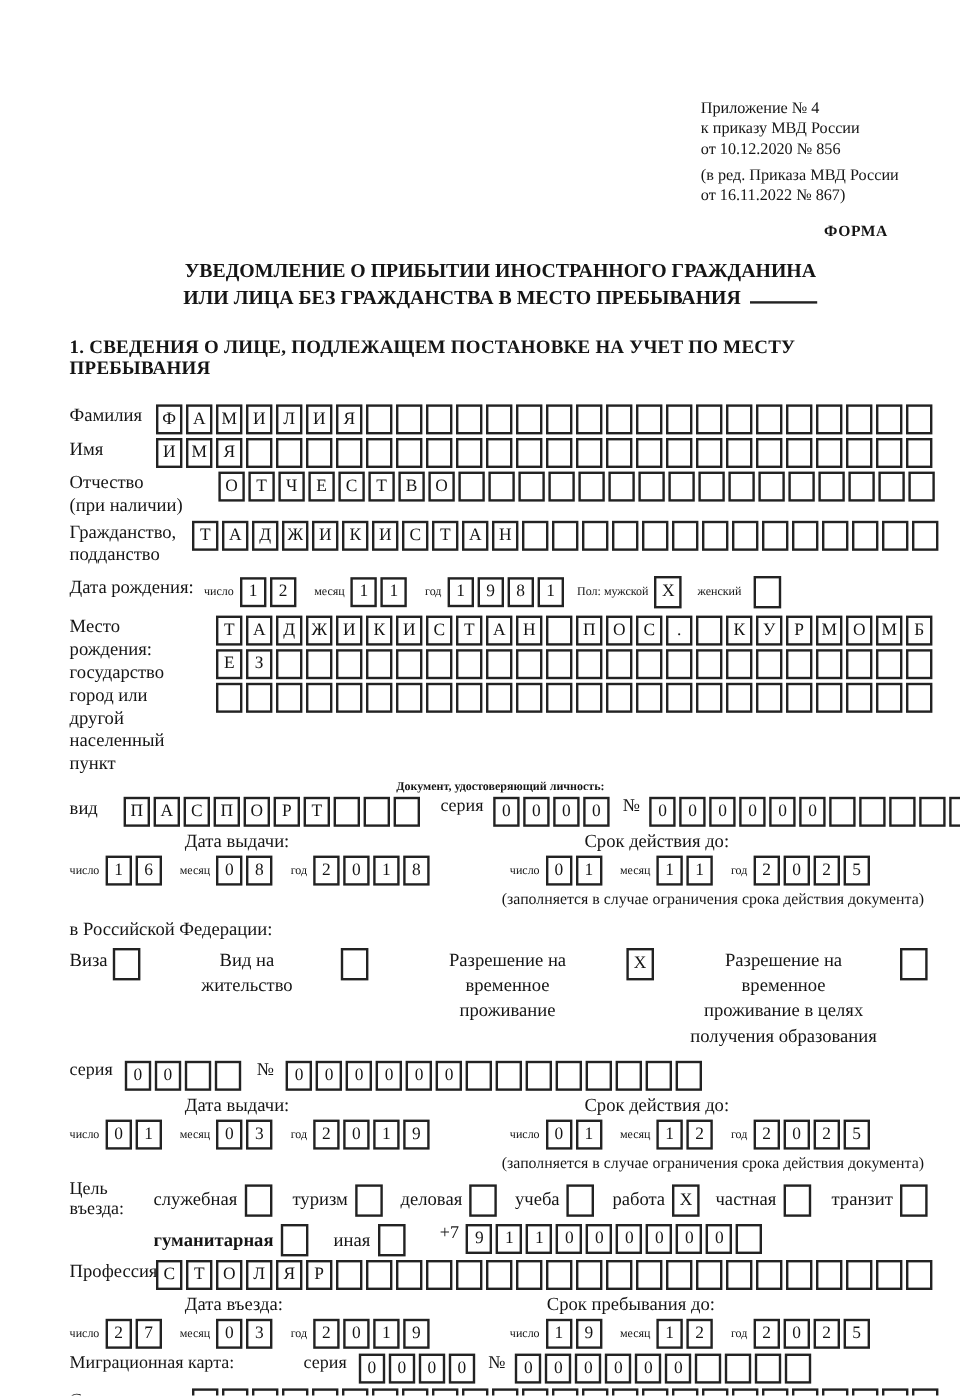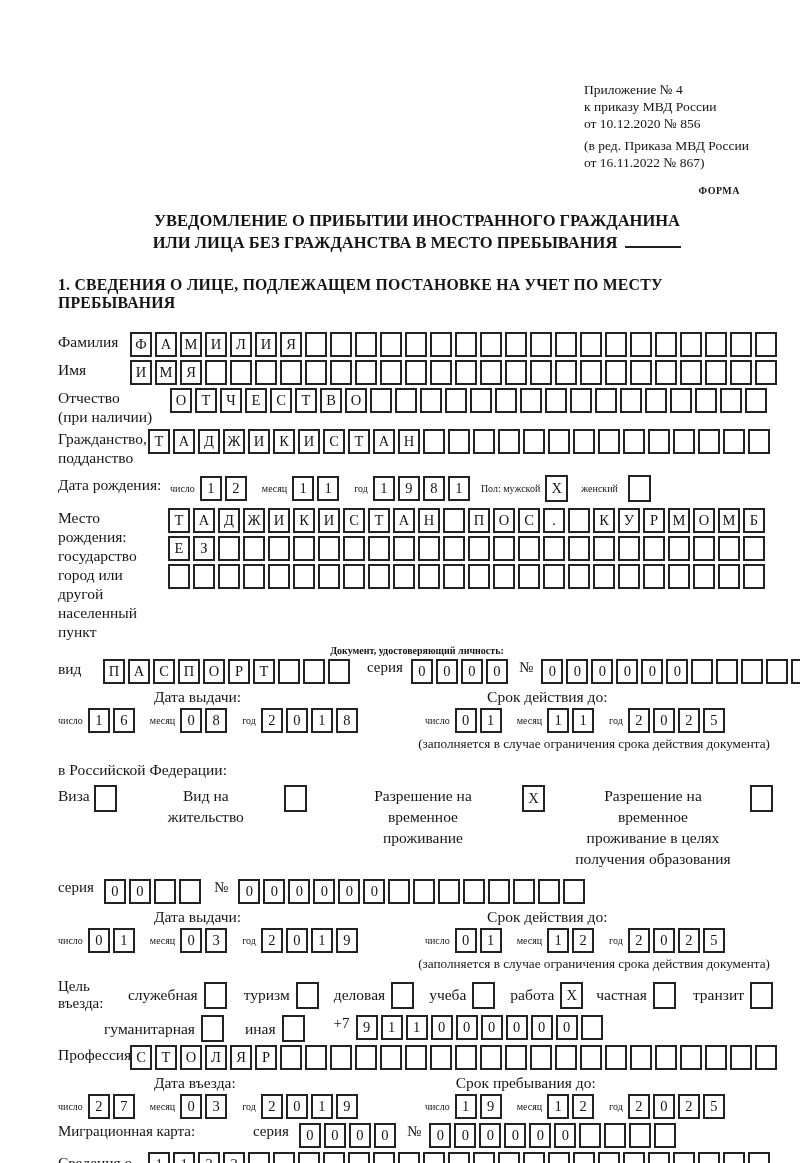--- a/index.html
+++ b/index.html
@@ -8,36 +8,36 @@
     font-family:"Liberation Serif", serif;
     color:#151515;font-size:15px;
     -webkit-font-smoothing:antialiased;
   }
   .page{position:relative;width:800px;height:1163px;box-sizing:border-box;
     padding:36px 24px 10px 58px;overflow:hidden;}
 
   
   .annex{width:178px;margin-left:auto;margin-right:14px;font-size:13.5px;line-height:17px;margin-top:45px;}
   .annex .gap{height:5px;}
-  .forma{text-align:right;margin:14px 36px 0 0;font-weight:bold;font-size:10px;letter-spacing:.5px;}
+  .forma{text-align:right;margin:14px 36px 0 0;font-weight:bold;font-size:13px;letter-spacing:.5px;}
   .title{ text-align:center;font-weight:bold;font-size:16.5px;line-height:22px;margin-top:14px;}
   .uline{display:inline-block;width:56px;border-bottom:2px solid #222;height:14px;margin-left:8px;}
   .sec-head{font-weight:bold;font-size:15.8px;margin-top:22px;margin-bottom:20px;letter-spacing:.2px;}
 
   
   .cellrow{display:flex;flex:none;}
   .cell{
     display:flex;justify-content:center;align-items:center;flex:none;
     width:18px;height:21px;border:2px solid #222;margin-right:3px;
     font-size:14.5px;line-height:1;background:#fff;
   }
   .boxes .cell{width:19px;height:23px;}
 
   .frow{display:flex;margin-bottom:3px;}
-  .frow.top{align-items:flex-start;}
+  .frow.top{align-items:flex-start;gap:12px;}
   .lbl{flex:none;font-size:15.5px;line-height:19px;}
   .lbl .sub{display:block;}
   .w72{width:72px;} .w90{width:90px;} .w112{width:112px;} .w110{width:110px;} .w45{width:45px;}
   .stack > .cellrow{margin-bottom:3px;}
 
   .dg{display:flex;align-items:center;margin-right:12px;}
   .dg .t{margin-right:5px;font-size:10px;}
 
   .dates-head{display:flex;font-size:15.5px;margin-top:4px;margin-bottom:2px;}
   .note{font-size:13.2px;text-align:right;margin:1px 6px 6px 0;}
@@ -594,21 +594,21 @@
       </span>
     <span class="inline-opt">
         <span class="t">транзит</span>
         <span class="cellrow boxes">
           <span class="cell"></span>
         </span>
       </span>
   </div>
 
   <div class="frow">
-    <span class="inline-opt" style="margin-left:46px;margin-right:18px;">
+    <span class="inline-opt" style="margin-left:70px;margin-right:18px;font-weight:bold;">
         <span class="t">гуманитарная</span>
         <span class="cellrow boxes">
           <span class="cell"></span>
         </span>
       </span>
     <span class="inline-opt" style="margin-right:26px;">
         <span class="t">иная</span>
         <span class="cellrow boxes">
           <span class="cell"></span>
         </span>

